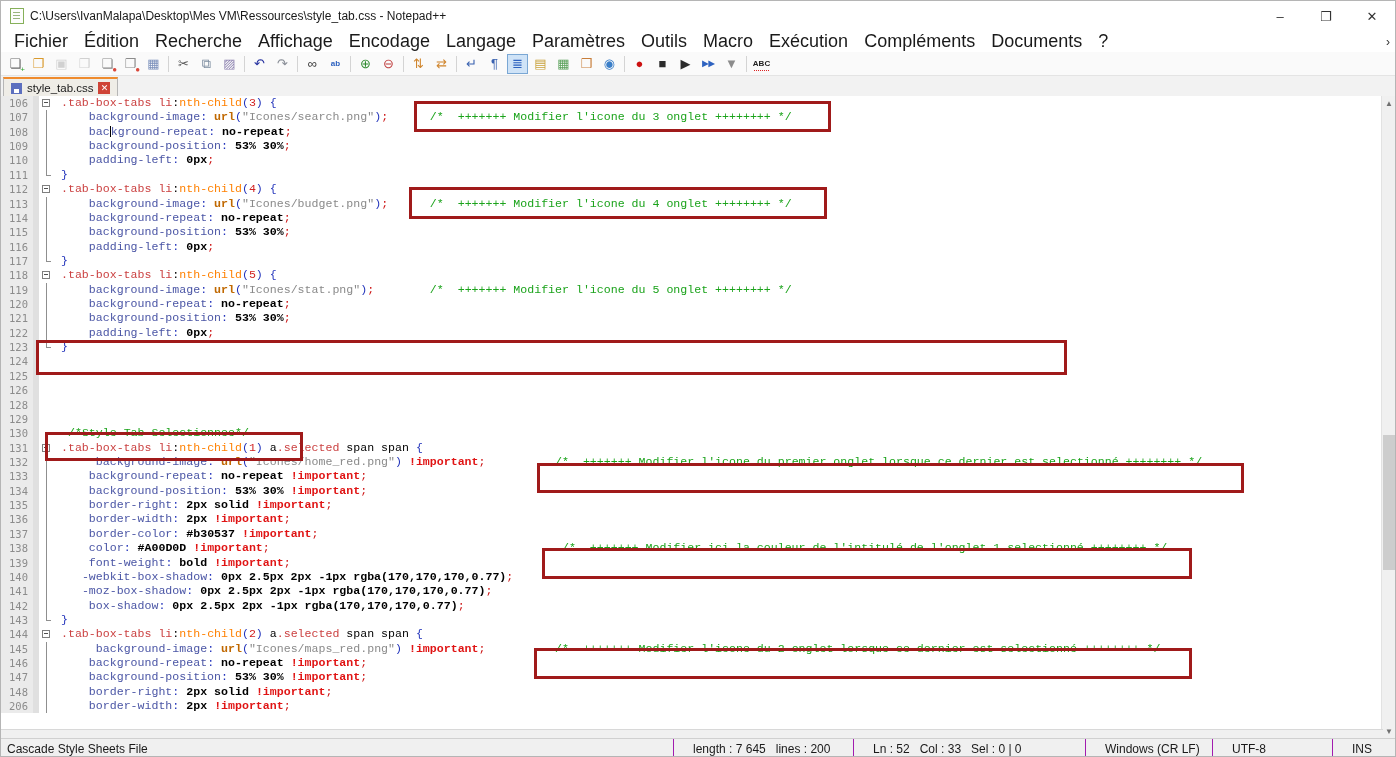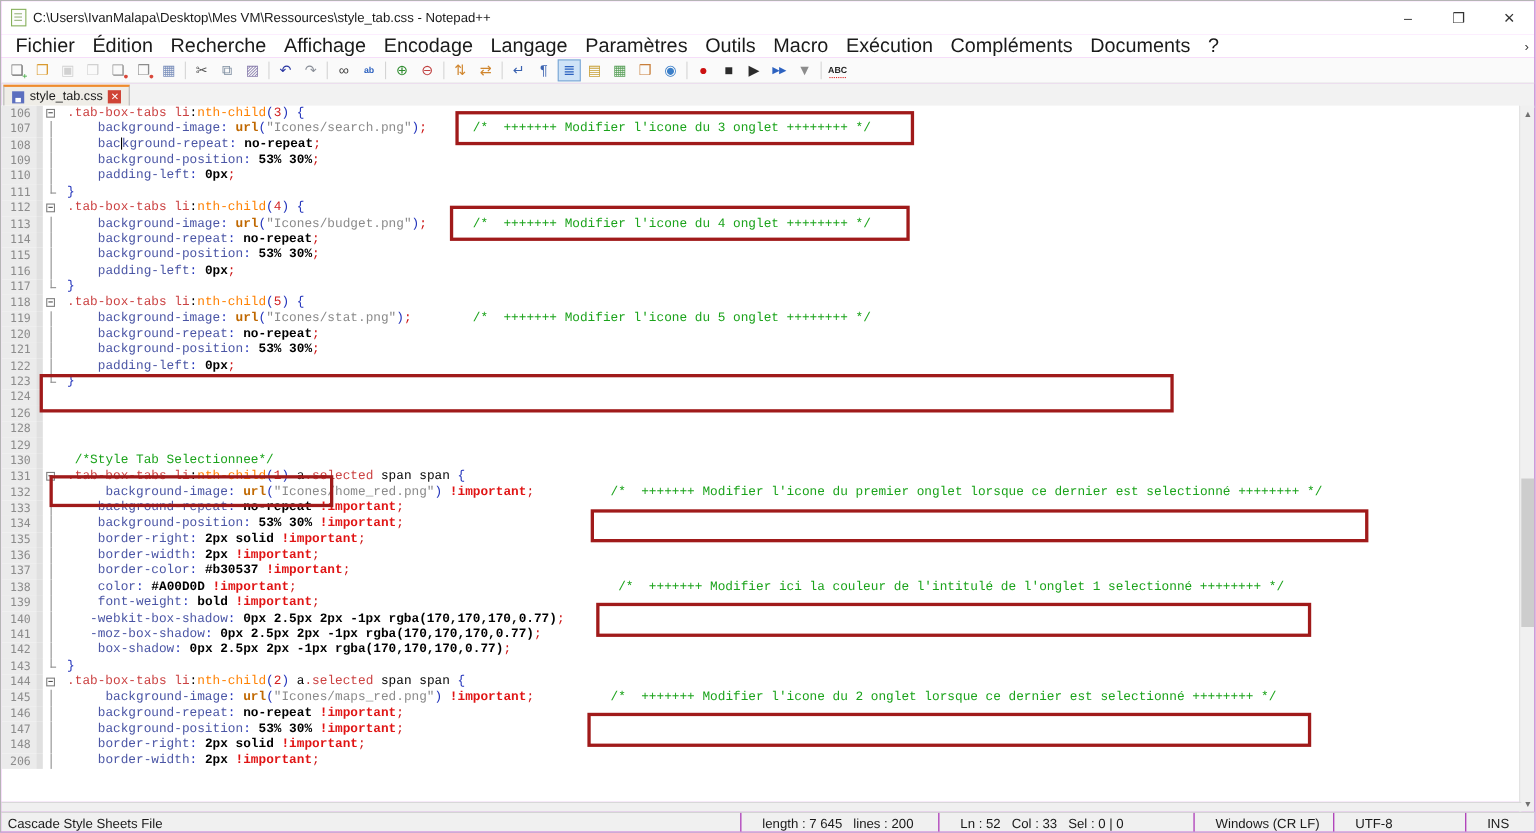--- a/index.html
+++ b/index.html
@@ -1,16 +1,16 @@
 <!DOCTYPE html>
 <html><head>
 <meta charset="utf-8">
 <style>
   html,body{margin:0;padding:0;background:#fff;}
-  #app{position:relative;width:1396px;height:757px;background:#d946ef;overflow:hidden;
+  #app{position:relative;width:1396px;height:757px;background:#0ea5e9;overflow:hidden;
        font-family:"Liberation Sans",sans-serif;border:1px solid #b5b5b5;box-sizing:border-box;}
   
   .titlebar{height:30px;display:flex;align-items:center;background:#fff;}
   .npp-logo{width:14px;height:16px;margin:0 6px 0 9px;position:relative;background:#fdfdfd;
             border:1px solid #86b05a;box-sizing:border-box;}
   .npp-logo::before{content:"";position:absolute;left:2px;top:3px;width:7px;height:1px;background:#9ab57e;box-shadow:0 3px 0 #9ab57e,0 6px 0 #9ab57e;}
   .title-text{font-size:12px;color:#1a1a1a;}
   .win-controls{margin-left:auto;display:flex;height:100%;}
   .win-btn{width:46px;height:100%;display:flex;align-items:center;justify-content:center;
            font-size:13px;color:#333;}
@@ -272,20 +272,26 @@
         <span class="ln-mark"></span>
         <span class="fold fold-end"></span>
         <span class="code"><span class="sg-pun">}</span></span>
       </div>
       <div class="ln-row">
         <span class="ln-num">124</span>
         <span class="ln-mark"></span>
         <span class="fold"></span>
       </div>
       <div class="ln-row">
+        <span class="ln-num">125</span>
+        <span class="ln-mark"></span>
+        <span class="fold"></span>
+        <span class="code"></span>
+      </div>
+      <div class="ln-row">
         <span class="ln-num">126</span>
         <span class="ln-mark"></span>
         <span class="fold"></span>
         <span class="code"></span>
       </div>
       <div class="ln-row">
         <span class="ln-num">128</span>
         <span class="ln-mark"></span>
         <span class="fold"></span>
         <span class="code"></span>

